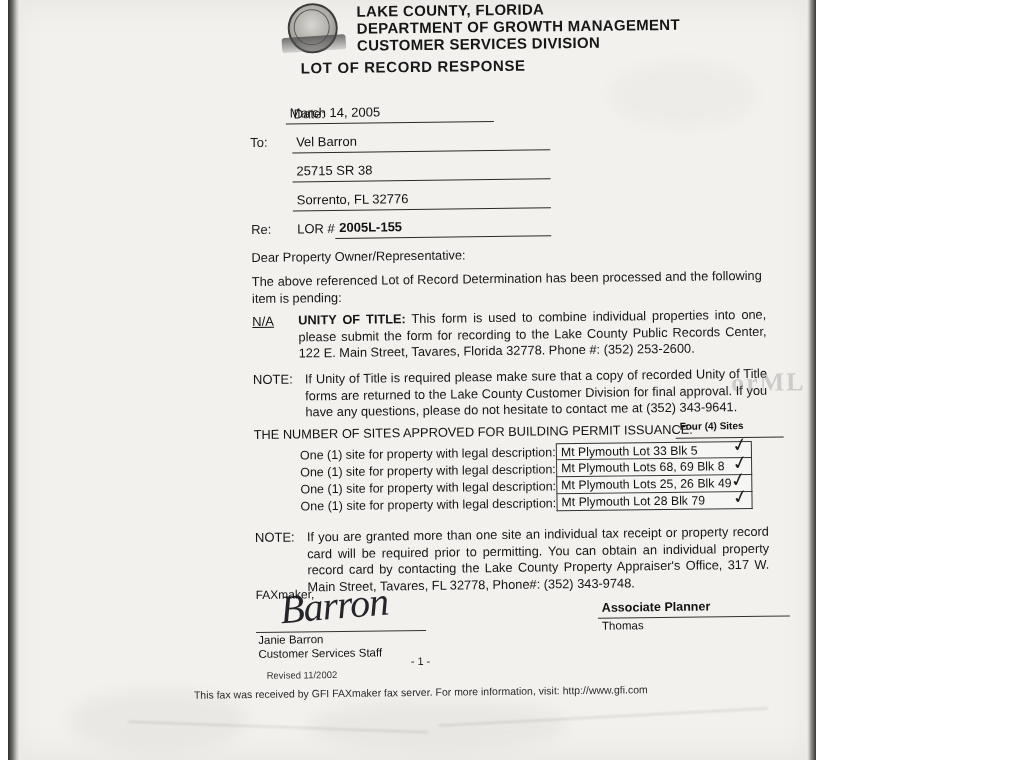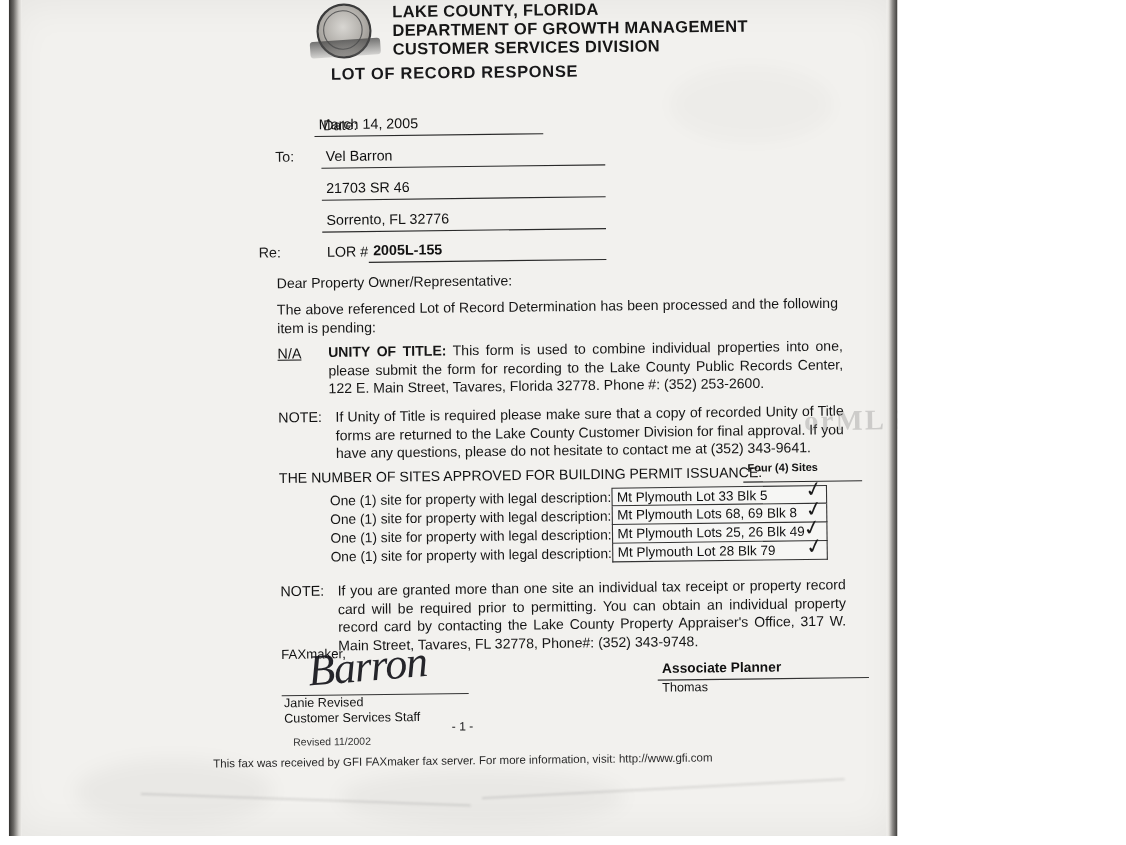--- a/index.html
+++ b/index.html
@@ -260,27 +260,27 @@
       <div id="title">LOT OF RECORD RESPONSE</div>
 
       <div class="fld-label" style="left:222px;top:105px;margin-left:44px;">Date:</div>
       <div class="fld-value" style="left:262px;top:104px;">March 14, 2005</div>
       <div class="rule" style="left:258px;top:122px;width:208px;"></div>
 
       <div class="fld-label" style="left:222px;top:133px;">To:</div>
       <div class="fld-value" style="left:268px;top:133px;">Vel Barron</div>
       <div class="rule" style="left:264px;top:151px;width:258px;"></div>
 
-      <div class="fld-value" style="left:268px;top:162px;">21703 SR 46</div>
+      <div class="fld-value" style="left:268px;top:162px;">25715 SR 38</div>
       <div class="rule" style="left:264px;top:180px;width:258px;"></div>
 
       <div class="fld-value" style="left:268px;top:191px;">Sorrento, FL 32776</div>
       <div class="rule" style="left:264px;top:209px;width:258px;"></div>
 
-      <div class="fld-label" style="left:206px;top:220px;">Re:</div>
+      <div class="fld-label" style="left:222px;top:220px;">Re:</div>
       <div class="fld-value" style="left:268px;top:220px;">LOR #</div>
       <div class="fld-value bold" style="left:310px;top:219px;">2005L-155</div>
       <div class="rule" style="left:306px;top:237px;width:216px;"></div>
 
       <div class="para" style="left:222px;top:248px;width:520px;text-align:left;">Dear Property Owner/Representative:</div>
 
       <div class="para" style="left:222px;top:272px;width:510px;">The above referenced Lot of Record Determination has been processed and the following item is pending:</div>
 
       <div class="fld-value u" style="left:222px;top:312px;">N/A</div>
       <div class="para" style="left:268px;top:311px;width:468px;"><span class="bold">UNITY OF TITLE:</span><span> This form is used to combine individual properties into one, please submit the form for recording to the Lake County Public Records Center, 122 E. Main Street, Tavares, Florida 32778. Phone #: (352) 253-2600.</span></div>
@@ -307,21 +307,21 @@
       <div class="legal-label" style="left:268px;top:498px;">One (1) site for property with legal description:</div>
       <div class="legal-box" style="left:524px;top:496px;width:196px;">Mt Plymouth Lot 28 Blk 79</div>
       <div class="check" style="left:700px;top:489px;">✓</div>
 
       <div class="fld-value" style="left:222px;top:528px;">NOTE:</div>
       <div class="para" style="left:274px;top:528px;width:462px;">If you are granted more than one site an individual tax receipt or property record card will be required prior to permitting. You can obtain an individual property record card by contacting the Lake County Property Appraiser's Office, 317 W. Main Street, Tavares, FL 32778, Phone#: (352) 343-9748.</div>
 
       <div class="fld-value" style="left:222px;top:586px;font-size:12px;">FAXmaker,</div>
       <div id="signature">Barron</div>
       <div class="sigline" style="left:222px;top:630px;width:170px;"></div>
-      <div class="fld-value" style="left:224px;top:632px;font-size:11.5px;">Janie Revised</div>
+      <div class="fld-value" style="left:224px;top:632px;font-size:11.5px;">Janie Barron</div>
       <div class="fld-value" style="left:224px;top:646px;font-size:11.5px;">Customer Services Staff</div>
 
       <div class="fld-value bold" style="left:568px;top:603px;font-size:12.5px;">Associate Planner</div>
       <div class="sigline" style="left:564px;top:620px;width:192px;"></div>
       <div class="fld-value" style="left:568px;top:622px;font-size:11.5px;">Thomas</div>
 
       <div id="watermark">orMLS</div>
 
       <div id="pageno">- 1 -</div>
       <div id="revised">Revised 11/2002</div>

